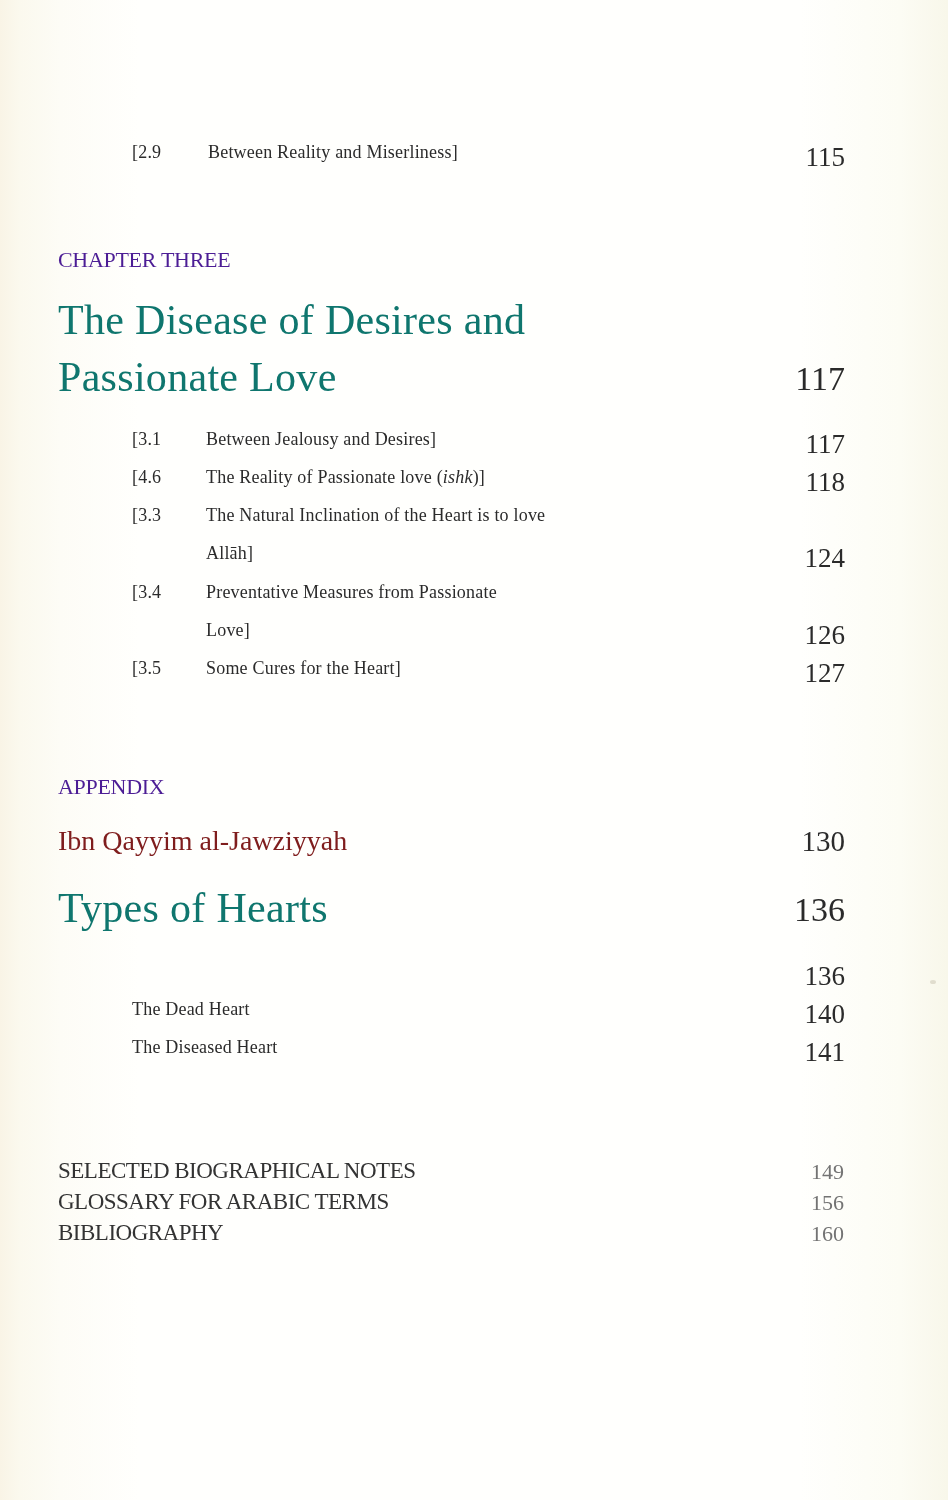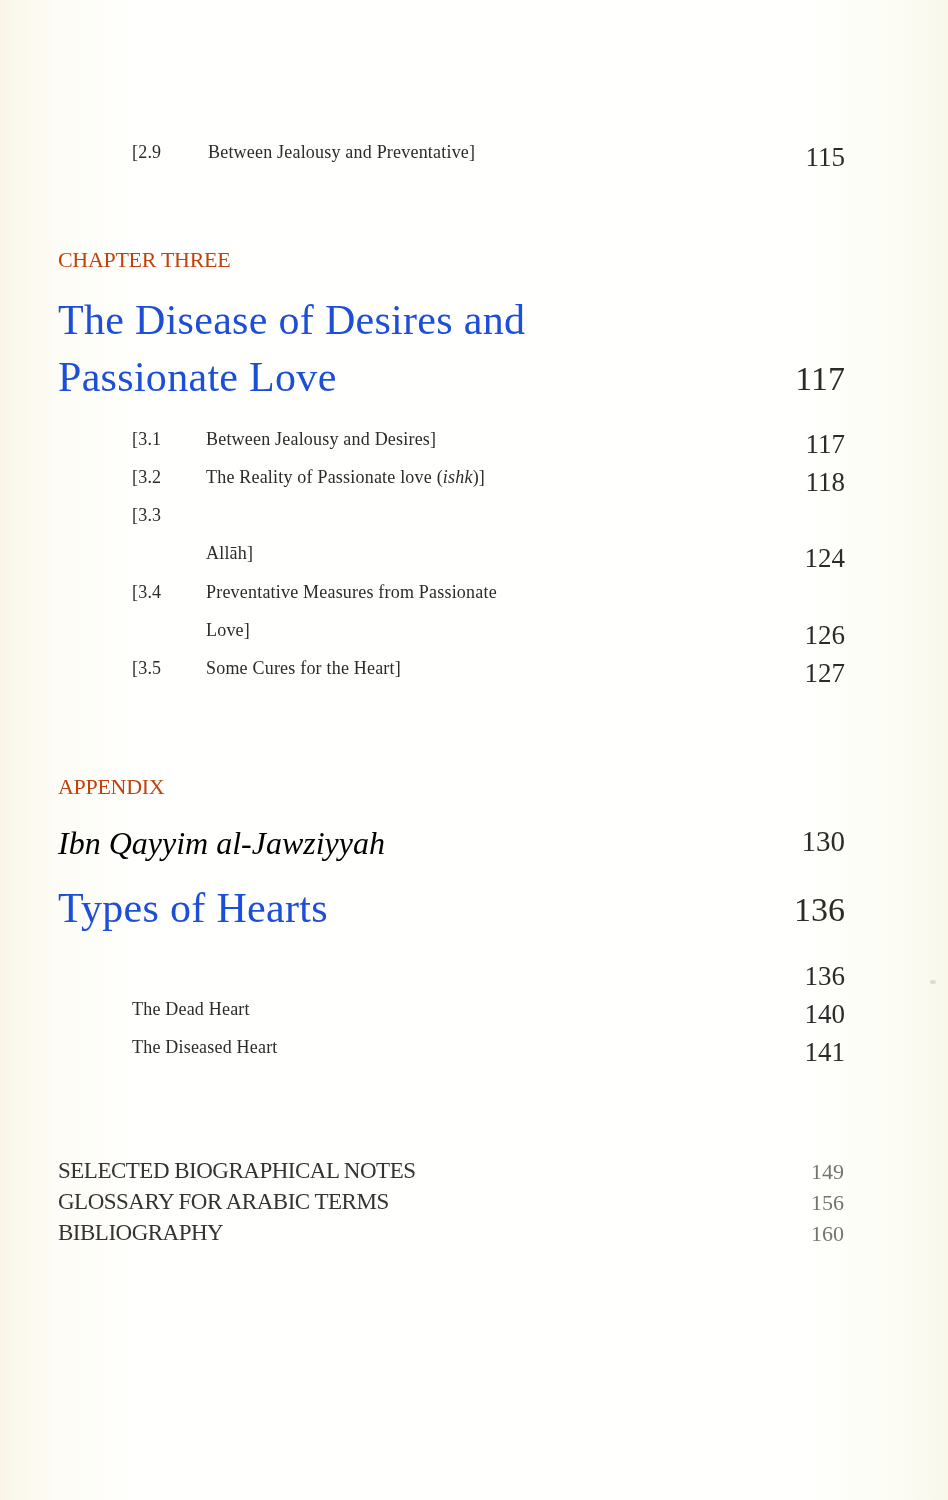--- a/index.html
+++ b/index.html
@@ -36,35 +36,34 @@
       position: absolute;
       left: 0;
     }
     .sub .sectitle {
       position: absolute;
       left: 74px;
     }
     .caps-label {
       font-size: 22px;
       letter-spacing: -0.3px;
-      color: #c2410c;
+      color: #4c1d95;
     }
     .big-title {
       font-size: 42px;
       letter-spacing: 0.3px;
-      color: #1d4ed8;
+      color: #0f766e;
     }
     .big-num {
       font-size: 34px;
       color: #2a2a2a;
     }
     .med-title {
-      font-size: 32px;
-      color: #000000;
-      font-style: italic;
+      font-size: 28px;
+      color: #7f1d1d;
     }
     .med-num {
       font-size: 29px;
     }
     .sub-num {
       font-size: 27px;
       text-align: right;
     }
     .back-label {
       font-size: 23px;
@@ -89,44 +88,45 @@
       opacity: 0.7;
     }
   </style>
 </head>
 <body>
 
 <div class="page">
 
   <div class="abs sub" style="left:132px; top:142px; width:540px; height:36px;">
     <span class="secnum">[2.9</span>
-    <span class="sectitle" style="left:76px;">Between Jealousy and Preventative]</span>
+    <span class="sectitle" style="left:76px;">Between Reality and Miserliness]</span>
   </div>
   <div class="num sub-num" style="right:103px; top:142px;">115</div>
 
   <div class="abs caps-label" style="left:58px; top:247px;">CHAPTER THREE</div>
 
   <div class="abs big-title" style="left:58px; top:296px;">The Disease of Desires and</div>
   <div class="abs big-title" style="left:58px; top:353px;">Passionate Love</div>
   <div class="num big-num" style="right:103px; top:360px;">117</div>
 
   <div class="abs sub" style="left:132px; top:429px; width:600px; height:36px;">
     <span class="secnum">[3.1</span>
     <span class="sectitle">Between Jealousy and Desires]</span>
   </div>
   <div class="num sub-num" style="right:103px; top:429px;">117</div>
 
   <div class="abs sub" style="left:132px; top:467px; width:600px; height:36px;">
-    <span class="secnum">[3.2</span>
+    <span class="secnum">[4.6</span>
     <span class="sectitle"><span>The Reality of Passionate love (</span><span class="italic">ishk</span><span>)]</span></span>
   </div>
   <div class="num sub-num" style="right:103px; top:467px;">118</div>
 
   <div class="abs sub" style="left:132px; top:505px; width:700px; height:76px;">
     <span class="secnum">[3.3</span>
+    <span class="sectitle" style="top:0;">The Natural Inclination of the Heart is to love</span>
     <span class="sectitle" style="top:38px;">Allāh]</span>
   </div>
   <div class="num sub-num" style="right:103px; top:543px;">124</div>
 
   <div class="abs sub" style="left:132px; top:582px; width:700px; height:76px;">
     <span class="secnum">[3.4</span>
     <span class="sectitle" style="top:0;">Preventative Measures from Passionate</span>
     <span class="sectitle" style="top:38px;">Love]</span>
   </div>
   <div class="num sub-num" style="right:103px; top:620px;">126</div>

